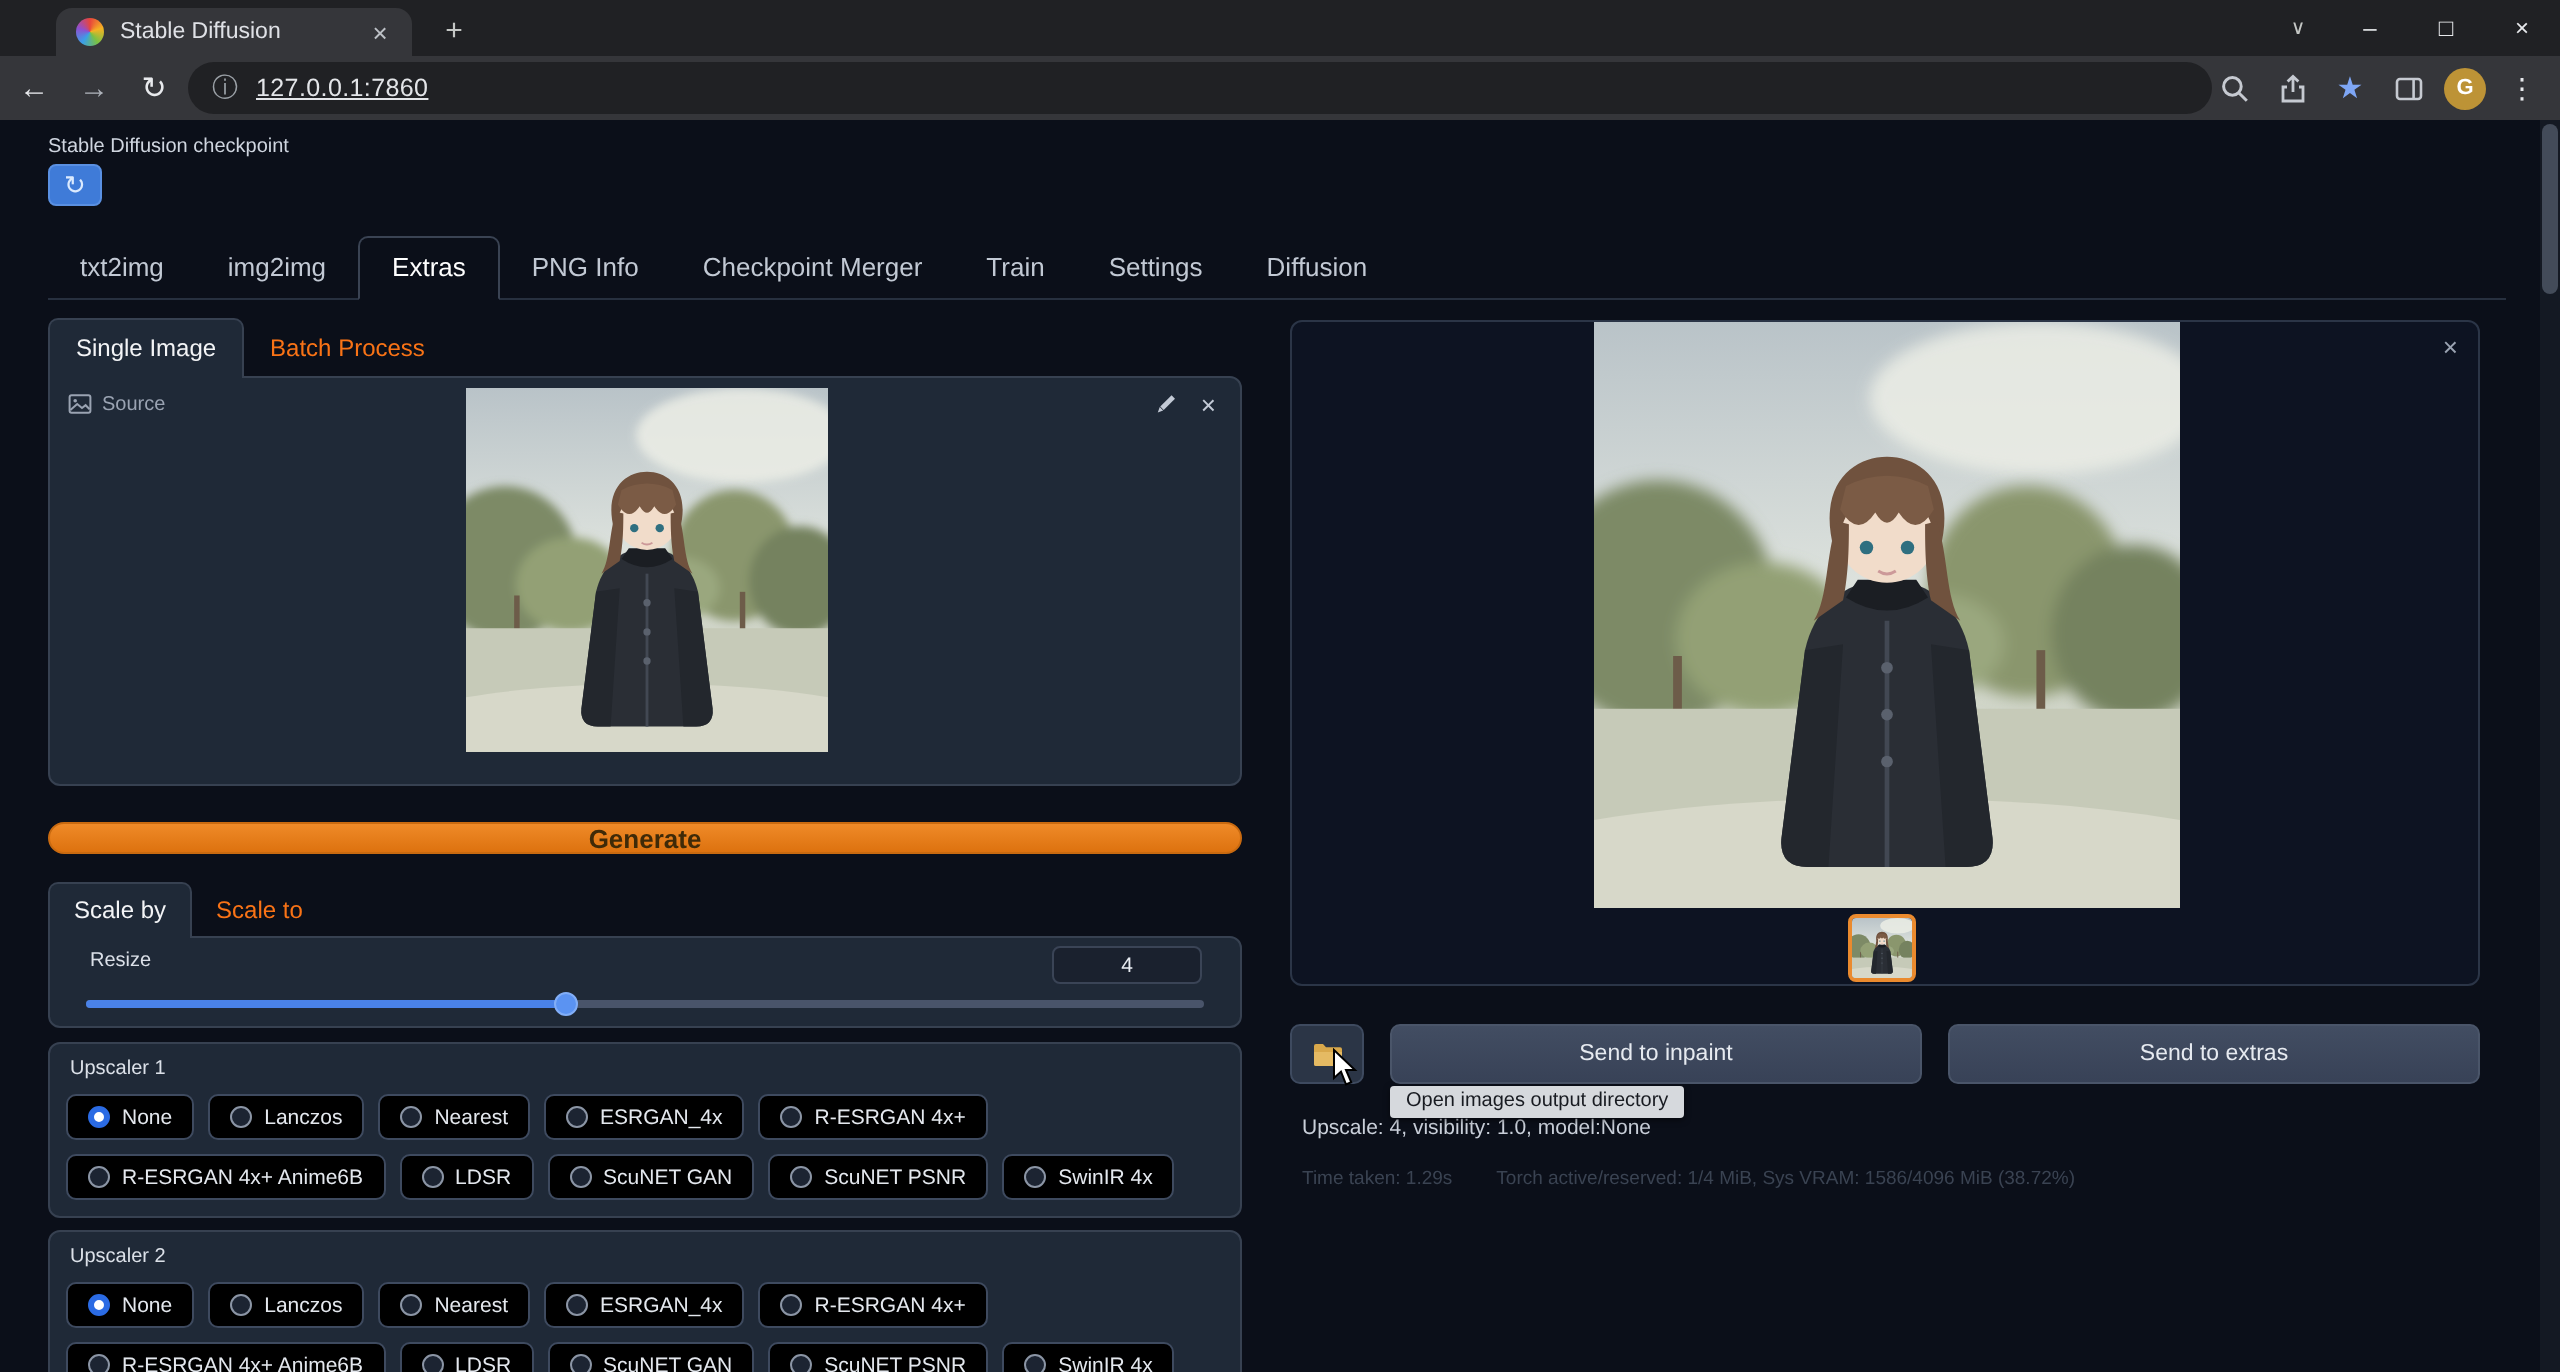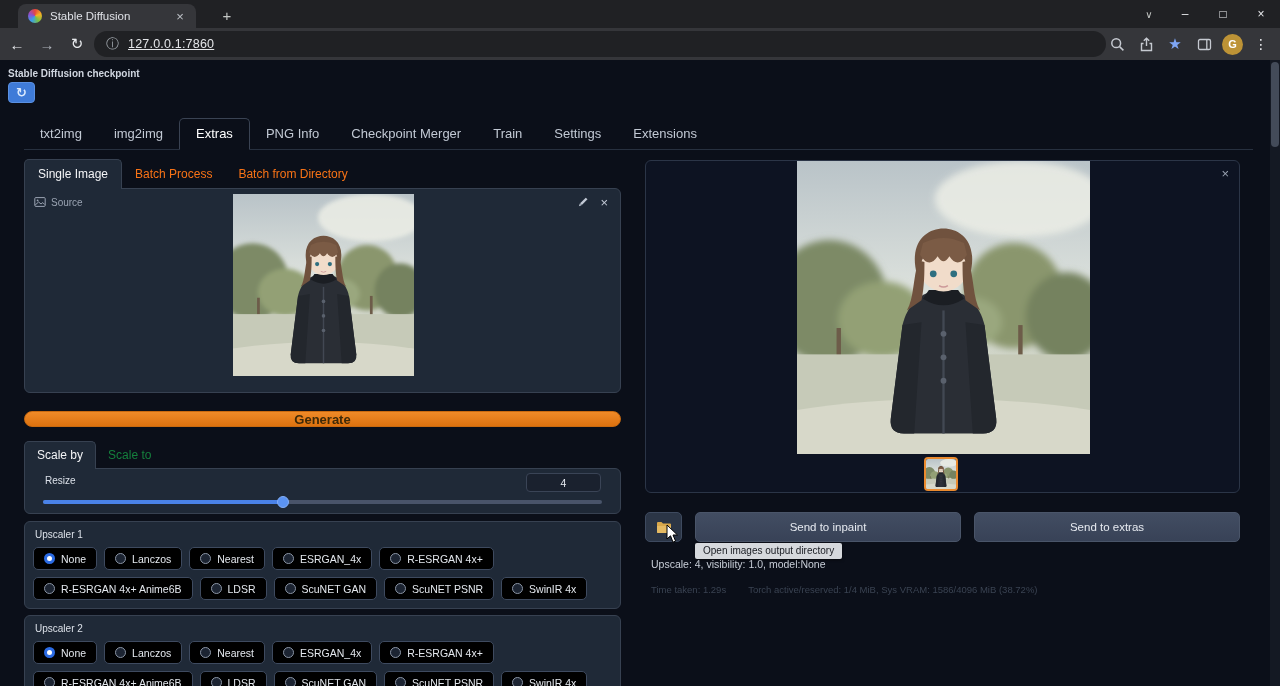--- a/index.html
+++ b/index.html
@@ -2,21 +2,21 @@
 <html><head>
 <meta charset="utf-8">
 <style>
   * { box-sizing: border-box; margin: 0; padding: 0; }
   html,body { width:1280px; height:686px; overflow:hidden; background:#000; }
   body { font-family:"Liberation Sans","DejaVu Sans",sans-serif; }
   #stage { position:relative; width:1280px; height:686px; background:#0b0f19; overflow:hidden; }
 
   
   .tabstrip { position:absolute; top:0; left:0; width:1280px; height:28px; background:#202124; }
-  .browser-tab { position:absolute; left:18px; top:4px; width:178px; height:24px; background:#35363a;
+  .browser-tab { position:absolute; left:28px; top:4px; width:178px; height:24px; background:#35363a;
     border-radius:8px 8px 0 0; display:flex; align-items:center; padding:0 8px 0 10px; }
   .favicon { width:14px; height:14px; border-radius:50%;
     background:conic-gradient(#e8453c,#f5b223,#7ac143,#3aa0e8,#8e4fd0,#e8453c); flex:0 0 auto; }
   .tab-title { flex:1; color:#dfe1e6; font-size:11.5px; margin-left:8px; white-space:nowrap; overflow:hidden; }
   .tab-close { color:#bdc1c6; font-size:13px; width:16px; text-align:center; cursor:default; }
   .newtab-btn { position:absolute; left:216px; top:6px; width:22px; height:20px; color:#c4c7c5;
     font-size:15px; text-align:center; line-height:19px; }
   .win-controls { position:absolute; right:0; top:0; height:28px; display:flex; }
   .win-btn { width:38px; height:28px; color:#e8eaed; font-size:12px; display:flex; align-items:center; justify-content:center; }
   .win-btn.chev { width:34px; font-size:10px; color:#c4c7c5; }
@@ -31,21 +31,21 @@
   .tb-icons { position:absolute; right:8px; top:0; height:32px; display:flex; align-items:center; gap:7px; }
   .tb-icon { width:22px; height:22px; display:flex; align-items:center; justify-content:center; }
   .star { color:#7ea6f5; font-size:15px; }
   .avatar { width:21px; height:21px; border-radius:50%; background:#bd9336; color:#fff; font-size:11px; font-weight:bold;
     display:flex; align-items:center; justify-content:center; }
   .kebab { color:#e8eaed; font-size:14px; letter-spacing:0; }
 
   
   #app { position:absolute; top:60px; left:0; width:1280px; height:626px; background:#0b0f19; color:#e5e7eb; }
 
-  .ckpt-area { position:absolute; left:8px; top:8px;font-weight:bold; }
+  .ckpt-area { position:absolute; left:24px; top:8px; }
   .ckpt-label { font-size:10px; color:#cfd5df; margin-bottom:3px; }
   .ckpt-row { display:flex; gap:8px; align-items:center; }
   .ckpt-select { width:229px; height:21px; background:#262f3e; border:1px solid #3b4558; border-radius:4px;
     display:flex; align-items:center; padding:0 7px; }
   .ckpt-value { flex:1; font-size:10px; color:#d8dce4; white-space:nowrap; overflow:hidden; }
   .ckpt-chev { color:#9aa3b2; font-size:9px; margin-left:4px; }
   .ckpt-refresh { width:27px; height:21px; background:#3f7bd8; border:1px solid #5a90e2; border-radius:4px;
     color:#dbeafe; font-size:13px; display:flex; align-items:center; justify-content:center; }
 
   .main-tabs { position:absolute; left:24px; top:58px; width:1229px; display:flex; align-items:flex-end;
@@ -68,21 +68,21 @@
   .panel-icons { position:absolute; right:12px; top:7px; display:flex; gap:11px; align-items:center; }
   .mini-btn { color:#c3cad6; font-size:13px; line-height:1; }
   .art-box { position:absolute; left:208px; top:5px; width:181px; height:182px; overflow:hidden; }
   .art-box svg, .result-art svg, .thumb svg { width:100%; height:100%; display:block; }
 
   .generate-btn { margin-top:18px; height:16px; width:100%; border-radius:8px;
     background:linear-gradient(180deg,#ef8a28,#dd720f); border:1px solid #c96a10;
     color:#3f2a08; font-size:13px; font-weight:700; display:flex; align-items:center; justify-content:center; }
 
   .scale-tabs { margin-top:14px; display:flex; align-items:flex-end; height:28px; }
-  .scale-tab { padding:6px 12px 7px; font-size:12px; color:#15803d; }
+  .scale-tab { padding:6px 12px 7px; font-size:12px; color:#f97316; }
   .scale-tab.selected { background:#1f2937; border:1px solid #374151; border-bottom:none;
     border-radius:5px 5px 0 0; color:#f3f4f6; position:relative; z-index:2; }
 
   .resize-panel { position:relative; height:46px; background:#1f2937; border:1px solid #374151;
     border-radius:0 6px 6px 6px; margin-top:-1px; }
   .resize-label { position:absolute; left:20px; top:6px; font-size:10px; color:#dbe0e8; }
   .resize-value { position:absolute; right:19px; top:4px; width:75px; height:19px; background:#1a212e;
     border:1px solid #3a4456; border-radius:4px; color:#e7ebf1; font-size:10.5px;
     display:flex; align-items:center; justify-content:center; }
   .slider { position:absolute; left:18px; right:18px; top:27px; height:12px; }
@@ -234,28 +234,27 @@
     </div>
 
     <div class="main-tabs">
       <div class="main-tab">txt2img</div>
       <div class="main-tab">img2img</div>
       <div class="main-tab selected">Extras</div>
       <div class="main-tab">PNG Info</div>
       <div class="main-tab">Checkpoint Merger</div>
       <div class="main-tab">Train</div>
       <div class="main-tab">Settings</div>
-      <div class="main-tab">Extensions</div>
+      <div class="main-tab">Diffusion</div>
     </div>
 
     <div class="left-col">
       <div class="subtabs">
         <div class="subtab selected">Single Image</div>
         <div class="subtab">Batch Process</div>
-        <div class="subtab">Batch from Directory</div>
       </div>
 
       <div class="upload-panel">
         <div class="source-badge">
           <svg class="icon" width="12" height="12" viewBox="0 0 12 12" fill="none" stroke="#9aa3b2" stroke-width="1">
               <rect x="0.8" y="1.6" width="10.4" height="8.8" rx="1"></rect>
               <circle cx="3.6" cy="4.4" r="0.9" fill="#9aa3b2" stroke="none"></circle>
               <path d="M1.2 9 L4.6 6 L7 8 L8.8 6.6 L10.8 8.6"></path>
             </svg>
           <span>Source</span>

